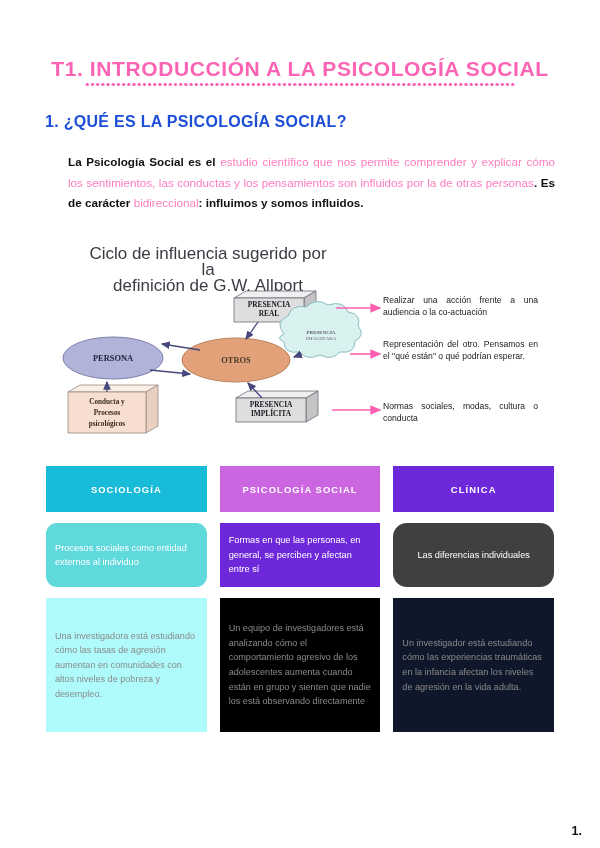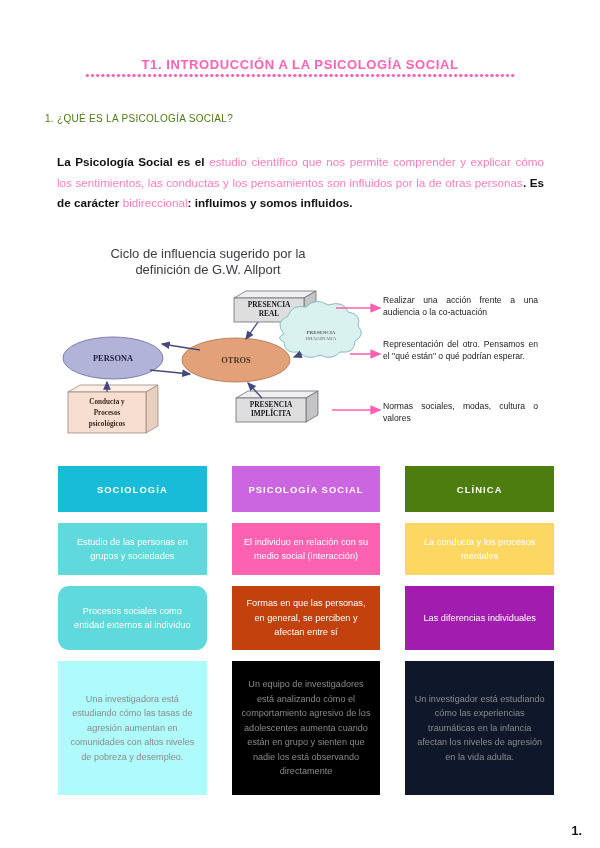--- a/index.html
+++ b/index.html
@@ -5,66 +5,66 @@
   html,body{margin:0;padding:0;}
   body{
     width:600px;height:848px;background:#ffffff;
     font-family:"Liberation Sans",sans-serif;
     position:relative;overflow:hidden;
   }
 
   
   .doc-title{
     position:absolute;left:0;top:57px;width:600px;text-align:center;
-    font-size:13px;font-weight:bold;color:#fc63b4;
+    font-size:21px;font-weight:bold;color:#fc63b4;
     letter-spacing:.6px;
   }
   .doc-title .underdots{
     display:block;margin:2px auto 0;height:3px;width:432px;
     background-image:radial-gradient(circle,#fc63b4 42%,rgba(0,0,0,0) 44%);
     background-size:5.2px 5.2px;background-repeat:repeat-x;
     background-position:center;
   }
 
   .sec-heading{
     position:absolute;left:45px;top:113px;
-    font-size:10px;font-weight:normal;color:#4d7c0f;letter-spacing:.3px;
+    font-size:16px;font-weight:bold;color:#1d4ed8;letter-spacing:.3px;
   }
 
   
   .lead{
-    position:absolute;left:57px;top:152px;width:487px;
+    position:absolute;left:68px;top:152px;width:487px;
     font-size:11.7px;line-height:20.5px;color:#111111;
     text-align:justify;font-weight:bold;
   }
   .lead .pink{color:#fd7dbe;font-weight:normal;}
   .lead .blk{color:#111111;font-weight:bold;}
 
   
   .diagram-caption{
     position:absolute;left:88px;top:246px;width:240px;
-    text-align:center;font-size:13px;line-height:16px;color:#3b3b44;
+    text-align:center;font-size:17px;line-height:16px;color:#3b3b44;
   }
   .diagram{position:absolute;left:50px;top:288px;width:510px;height:158px;}
   .diagram svg{display:block;}
 
   .annot{
     position:absolute;font-size:8.6px;line-height:12.4px;color:#1a1a1a;
     width:155px;text-align:justify;
   }
   .annot.a1{left:383px;top:294px;}
   .annot.a2{left:383px;top:338px;}
   .annot.a3{left:383px;top:400px;}
 
   
   .tbl{position:absolute;left:46px;top:466px;width:508px;}
   .trow{display:flex;gap:13px;margin-bottom:11px;}
   .cell{
     flex:1 1 0;display:flex;align-items:center;justify-content:center;
-    text-align:center;box-sizing:border-box;padding:6px 9px;margin-left:12px;
+    box-sizing:border-box;padding:6px 9px;
   }
   .hdr{height:46px;font-size:9.4px;font-weight:bold;color:#ffffff;letter-spacing:1.1px;}
   .r1{height:52px;}
   .r2{height:64px;}
   .r3{height:134px;}
   .r1 .cell,.r2 .cell{font-size:9.2px;line-height:14.5px;color:#ffffff;}
   .r3 .cell{font-size:9.1px;line-height:14.6px;color:#8a8a8a;}
 
   .pagenum{
     position:absolute;right:18px;bottom:10px;
@@ -152,40 +152,35 @@
   <text x="271" y="52" text-anchor="middle" font-family="'Liberation Serif',serif" font-size="5" font-weight="bold" fill="#8b8b96">IMAGINADA</text>
 
   <text x="57" y="116" text-anchor="middle" font-family="'Liberation Serif',serif" font-size="7.2" font-weight="bold" fill="#3a2a22">Conducta y</text>
   <text x="57" y="127" text-anchor="middle" font-family="'Liberation Serif',serif" font-size="7.2" font-weight="bold" fill="#3a2a22">Procesos</text>
   <text x="57" y="138" text-anchor="middle" font-family="'Liberation Serif',serif" font-size="7.2" font-weight="bold" fill="#3a2a22">psicológicos</text>
 </svg>
 </div>
 
 <div class="annot a1">Realizar una acción frente a una audiencia o la co-actuación</div>
 <div class="annot a2">Representación del otro. Pensamos en el "qué están" o qué podrían esperar.</div>
-<div class="annot a3">Normas sociales, modas, cultura o valores</div>
+<div class="annot a3">Normas sociales, modas, cultura o conducta</div>
 
 <div class="tbl">
 
   <div class="trow hdr">
     <div class="cell" style="background: rgb(25, 188, 216);">SOCIOLOGÍA</div>
     <div class="cell" style="background: rgb(204, 102, 224);">PSICOLOGÍA SOCIAL</div>
-    <div class="cell" style="background: #4d7c0f;">CLÍNICA</div>
+    <div class="cell" style="background: #6d28d9;">CLÍNICA</div>
   </div>
 
-  <div class="trow r1">
-    <div class="cell" style="background: rgb(95, 217, 220);">Estudio de las personas en grupos y sociedades</div>
-    <div class="cell" style="background: rgb(252, 98, 176);">El individuo en relación con su medio social (interacción)</div>
-    <div class="cell" style="background: rgb(252, 216, 98);">La conducta y los procesos mentales</div>
-  </div>
 
   <div class="trow r2">
     <div class="cell" style="background: rgb(95, 217, 220); border-radius: 11px;">Procesos sociales como entidad externos al individuo</div>
-    <div class="cell" style="background: #c2410c;">Formas en que las personas, en general, se perciben y afectan entre sí</div>
-    <div class="cell" style="background: #a21caf;">Las diferencias individuales</div>
+    <div class="cell" style="background: #6d28d9;">Formas en que las personas, en general, se perciben y afectan entre sí</div>
+    <div class="cell" style="background: #404040; border-radius: 14px;">Las diferencias individuales</div>
   </div>
 
   <div class="trow r3">
     <div class="cell" style="background: rgb(175, 251, 251);">Una investigadora está estudiando cómo las tasas de agresión aumentan en comunidades con altos niveles de pobreza y desempleo.</div>
     <div class="cell" style="background: #000000;">Un equipo de investigadores está analizando cómo el comportamiento agresivo de los adolescentes aumenta cuando están en grupo y sienten que nadie los está observando directamente</div>
     <div class="cell" style="background: #0f172a;">Un investigador está estudiando cómo las experiencias traumáticas en la infancia afectan los niveles de agresión en la vida adulta.</div>
   </div>
 
 </div>
 

